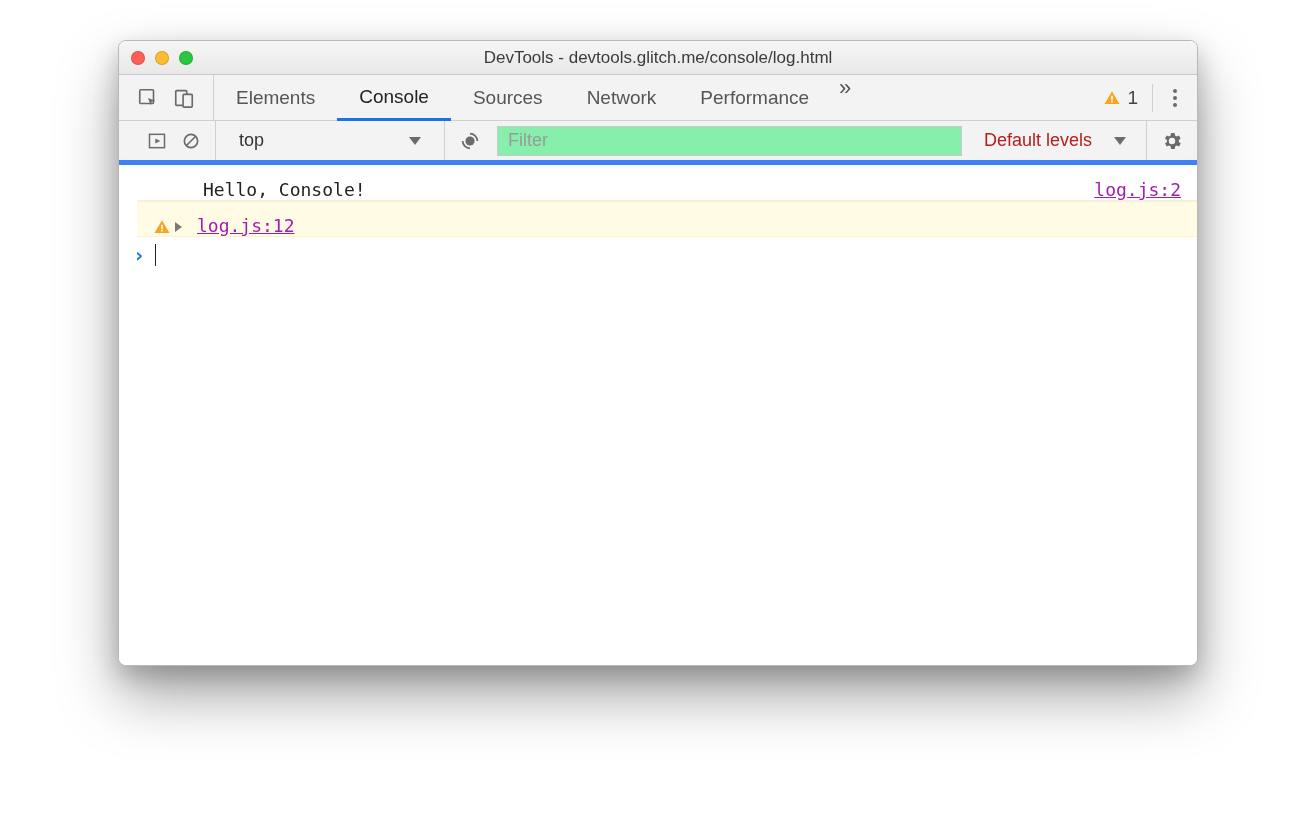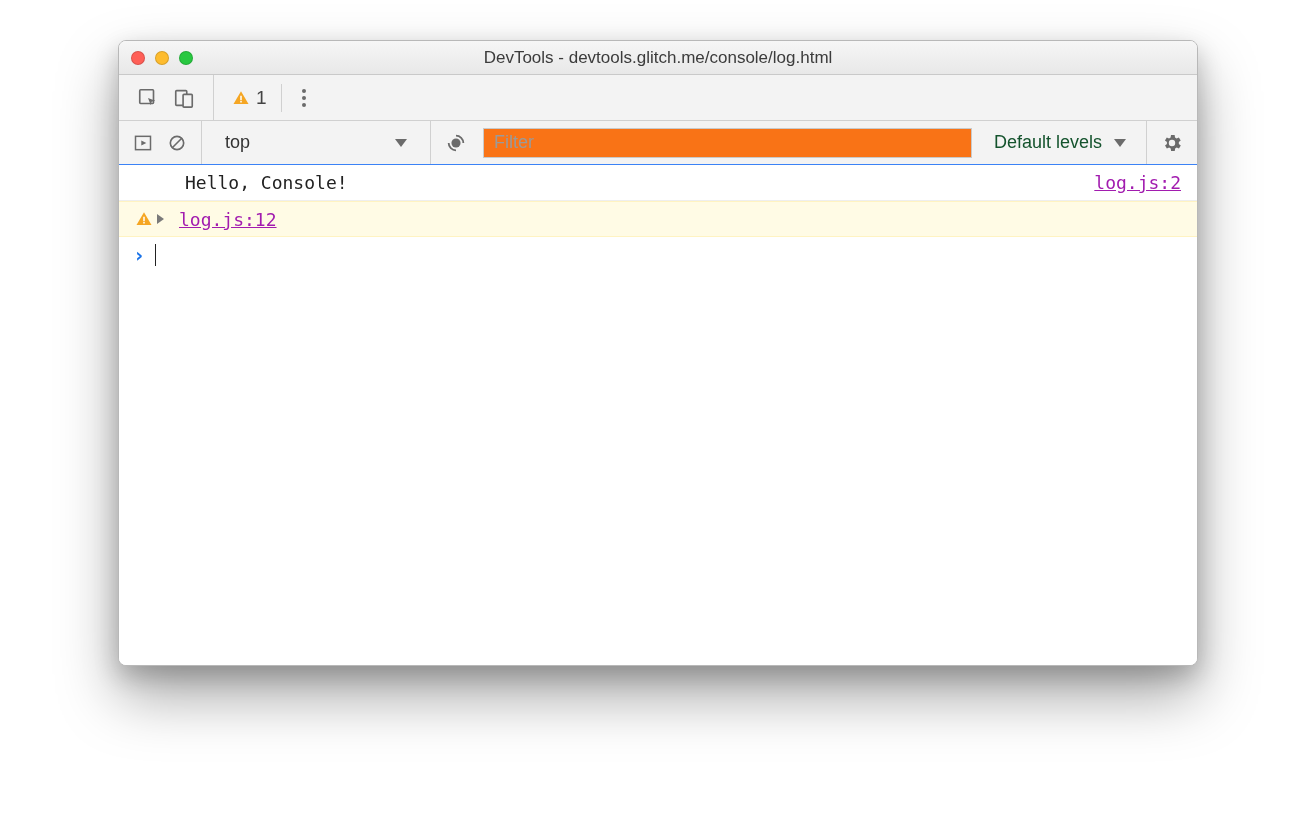--- a/index.html
+++ b/index.html
@@ -74,54 +74,56 @@
     font-size: 22px; color: #555; padding: 0 8px; cursor: pointer;
   }
   .vsep { width: 1px; background: #d0d0d0; height: 28px; }
   .kebab {
     display: flex; flex-direction: column; gap: 3px; padding: 6px; cursor: pointer;
   }
   .kebab span { width: 4px; height: 4px; background: #6b6b6b; border-radius: 50%; }
   
   .filterbar {
     height: 44px;
-    border-bottom: 1px solid #3b82f6;
+    border-bottom: 5px solid #3b82f6;
     display: flex; align-items: center;
     background: #f3f3f3;
     font-size: 18px;
     color: #555;
+    padding-left: 14px;
   }
   .fb-group { display: flex; align-items: center; gap: 14px; padding: 0 14px; height: 100%; }
   .context-select {
     display: flex; align-items: center; justify-content: space-between;
     width: 200px; height: 30px; padding: 0 8px;
     border: 1px solid transparent; color: #333;
     cursor: pointer;
   }
   .filter-input {
     flex: 1; height: 30px; min-width: 160px;
-    border: 1px solid #c9c9c9; background: #f97316;
+    border: 1px solid #c9c9c9; background: #86efac;
     padding: 0 10px; font-size: 18px; color: #333;
     outline: none;
   }
   .filter-input::placeholder { color: #9a9a9a; }
   .levels {
-    display: flex; align-items: center; gap: 12px; color: #14532d; cursor: pointer; padding: 0 6px;
+    display: flex; align-items: center; gap: 22px; color: #b91c1c; cursor: pointer; padding: 0 6px;
   }
   .gear { padding: 0 14px; cursor: pointer; }
   
   .console {
     height: 500px; background: #fff;
     font-family: Menlo, Consolas, "DejaVu Sans Mono", monospace;
     font-size: 18px;
   }
   .row {
-    display: flex; align-items: center; height: 36px;
+    display: flex; align-items: flex-end; height: 36px;
     border-bottom: 1px solid #eee;
     padding: 0 16px 0 10px;
+    margin-left: 18px;
   }
   .row .gutter { width: 50px; display: flex; align-items: center; justify-content: flex-start; padding-left: 6px; }
   .row .msg { flex: 1; }
   .row .src { color: #a21caf; text-decoration: underline; cursor: pointer; }
   .row.log .msg { color: #222; padding-left: 6px; }
   .row.warn {
     background: #fffbe5;
     border-top: 1px solid #fff3c2;
     border-bottom: 1px solid #fff3c2;
   }
@@ -170,20 +172,38 @@
           <path d="M12 12 L20 15 L16 16 L15 20 Z" fill="currentColor" stroke="none"></path>
         </svg>
       </span>
       <span class="ico ico-btn">
         <svg width="22" height="22" viewBox="0 0 24 24" fill="none" stroke="currentColor" stroke-width="1.8">
           <rect x="3" y="4" width="12" height="16" rx="1"></rect>
           <rect x="11" y="8" width="10" height="14" rx="1" fill="#f3f3f3"></rect>
         </svg>
       </span>
     </div>
+    <div class="tabs">
+      <div class="tab">
+          <span>Elements</span>
+        </div>
+      <div class="tab active">
+          <span>Console</span>
+        </div>
+      <div class="tab">
+          <span>Sources</span>
+        </div>
+      <div class="tab">
+          <span>Network</span>
+        </div>
+      <div class="tab">
+          <span>Performance</span>
+        </div>
+      <div class="chevrons">»</div>
+    </div>
     <div class="tb-right">
       <div class="issues-count">
         <svg class="warn-tri" viewBox="0 0 24 24">
           <path d="M12 3 L22 20 H2 Z" fill="#f5a623"></path>
           <rect x="11" y="9" width="2" height="6" fill="#fff"></rect>
           <rect x="11" y="16" width="2" height="2" fill="#fff"></rect>
         </svg>
         <span>1</span>
       </div>
       <div class="vsep"></div>

